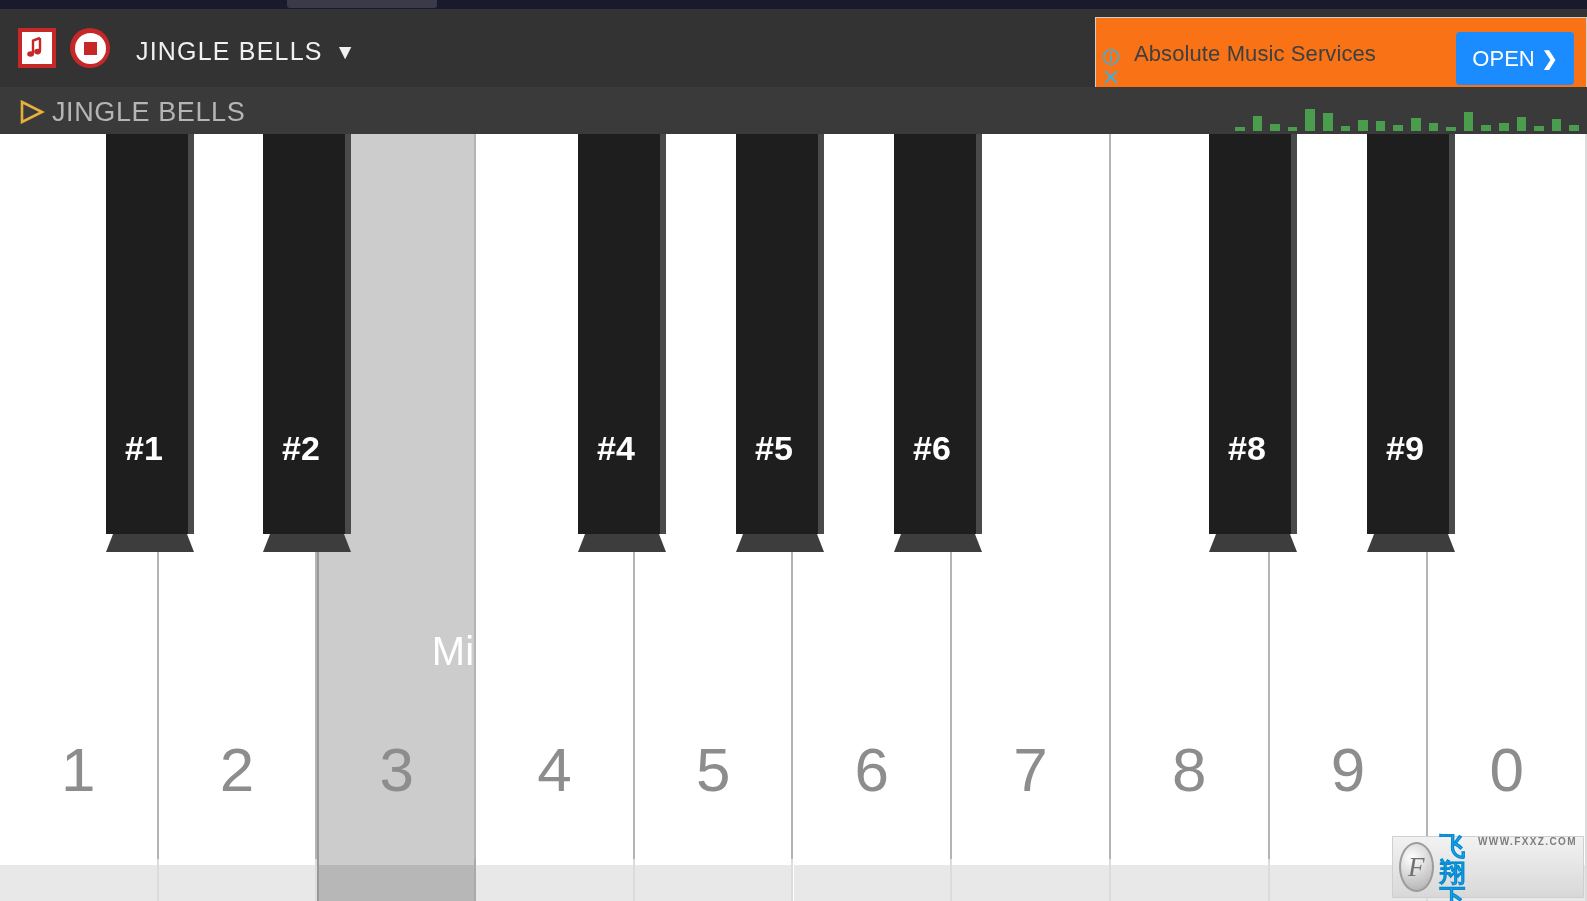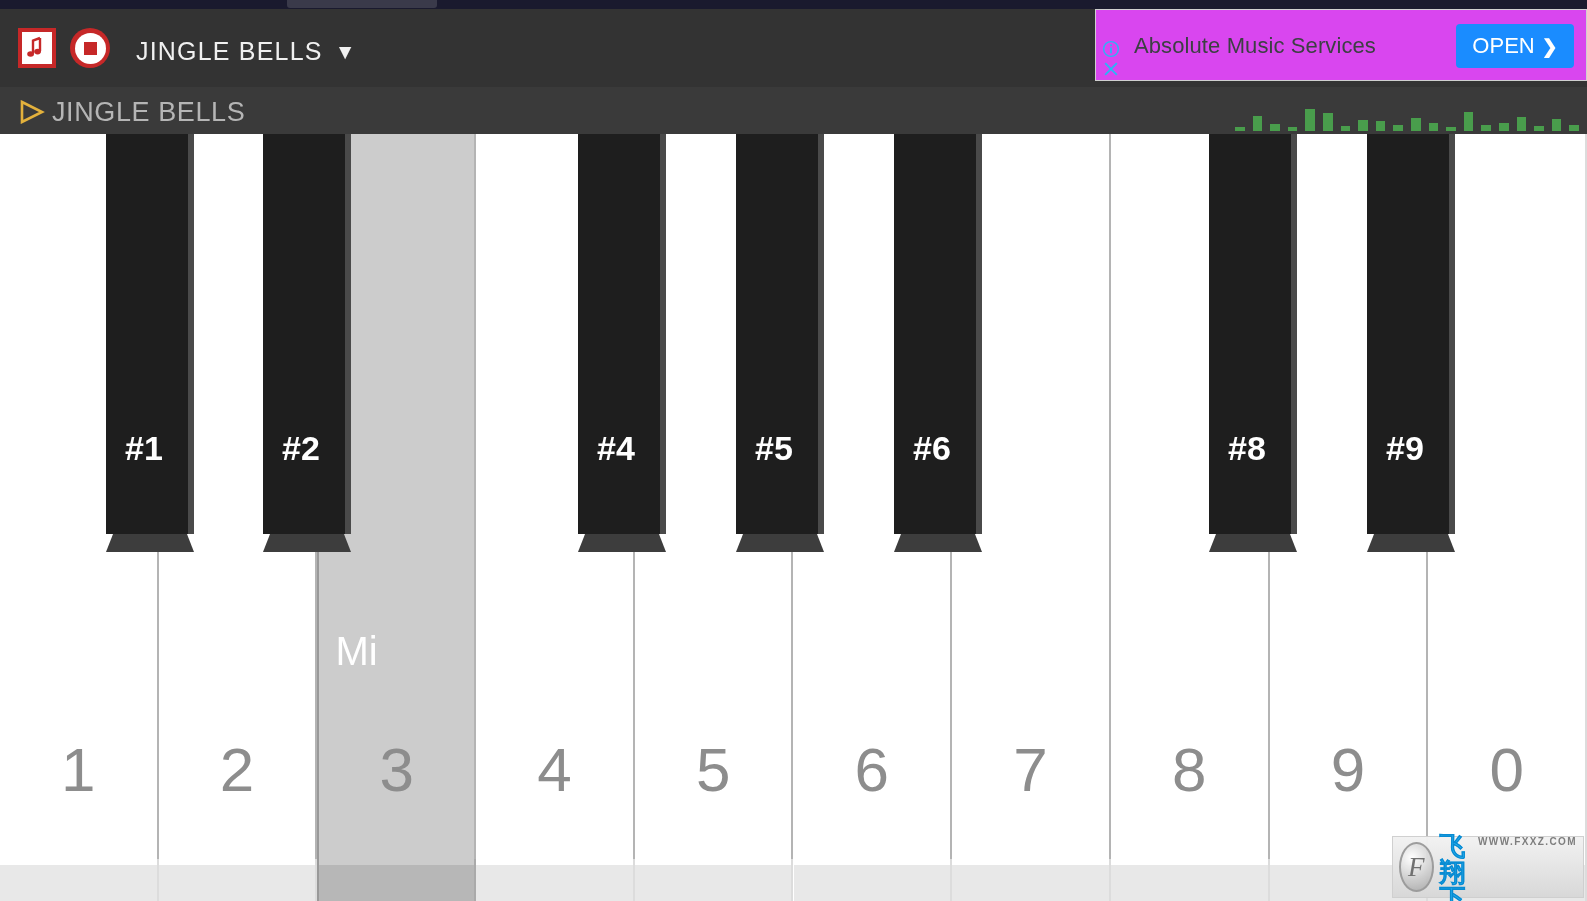--- a/index.html
+++ b/index.html
@@ -47,36 +47,36 @@
 
   .hdr-title {
     position:absolute; left:136px; top:28px;
     color:#f0f0f0; font-size:25px; letter-spacing:1.2px; font-weight:400;
     display:flex; align-items:center; gap:12px;
   }
   .caret { font-size:21px; line-height:1; color:#f0f0f0; }
 
   
   .ad {
-    position:absolute; left:1095px; top:0; width:492px; height:72px;
-    background:#d946ef; border:1px solid #cfcfcf;
+    position:absolute; left:1095px; top:8px; width:492px; height:72px;
+    background:#f97316; border:1px solid #cfcfcf;
     display:flex; align-items:center;
   }
   .ad-badges {
     position:absolute; left:6px; top:30px; width:22px;
     display:flex; flex-direction:column; align-items:flex-start; gap:2px;
   }
   .ad-info, .ad-close { width:18px; height:18px; display:block; }
   .ad-text {
     position:absolute; left:38px; top:23px;
     font-size:22px; color:#3c4043; letter-spacing:0.1px;
   }
   .ad-open {
     position:absolute; right:12px; top:14px;
-    width:118px; height:44px; border-radius:4px; background:#1a8cff;
+    width:118px; height:53px; border-radius:4px; background:#1a8cff;
     color:#fff; font-size:22px; font-weight:500;
     display:flex; align-items:center; justify-content:center; gap:7px;
   }
   .ad-open .chev { font-size:19px; font-weight:700; }
 
   
   .trackbar {
     position:absolute; left:0; top:87px; width:1587px; height:47px;
     background:#3a3a3a;
   }
@@ -103,22 +103,22 @@
   .white-key.active { background:#cccccc; border-right:2px solid #aaa; border-left:2px solid #999; }
   .white-key .wk-sep {
     position:absolute; right:-2px; top:0; width:2px; height:725px; background:#b4b4b4;
   }
   .white-key .wk-num {
     position:absolute; left:0; right:0; top:600px;
     text-align:center; font-size:62px; color:#8d8d8d; font-weight:400;
   }
   .white-key.active .wk-num { color:#8d8d8d; }
   .white-key .wk-note {
-    position:absolute; left:16px; right:0; top:495px;
-    text-align:left; font-size:40px; color:#fff; font-weight:500;
+    position:absolute; left:6px; right:0; top:495px;
+    text-align:right; font-size:40px; color:#fff; font-weight:500;
   }
   .white-key .wk-lip {
     position:absolute; left:0; right:0; bottom:0; height:36px; background:#e8e8e8;
   }
   .white-key.active .wk-lip { background:#b7b7b7; }
 
   .black-key {
     position:absolute; top:0; width:88px; height:400px;
     background:#1e1e1e;
     border-right:6px solid #4a4a4a;

